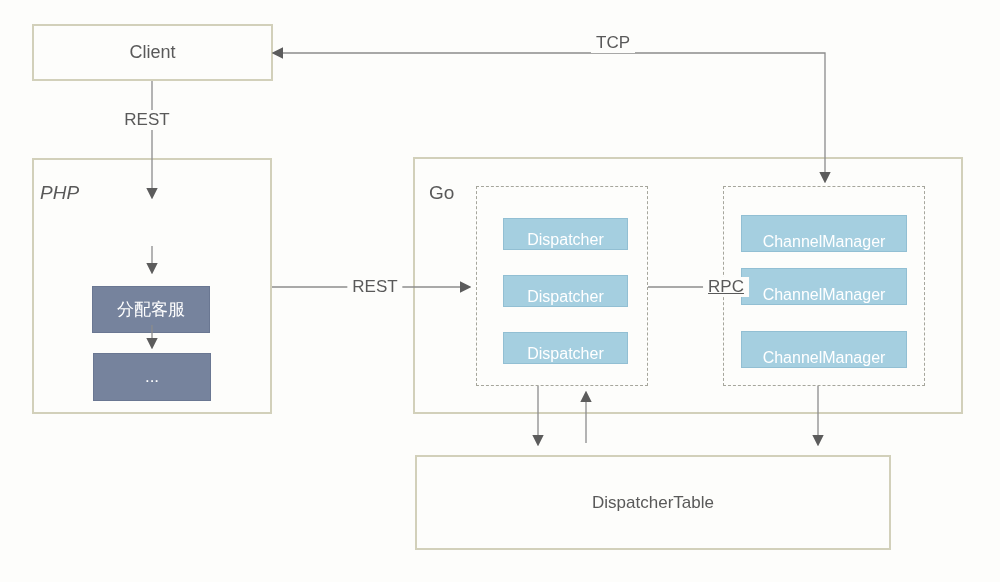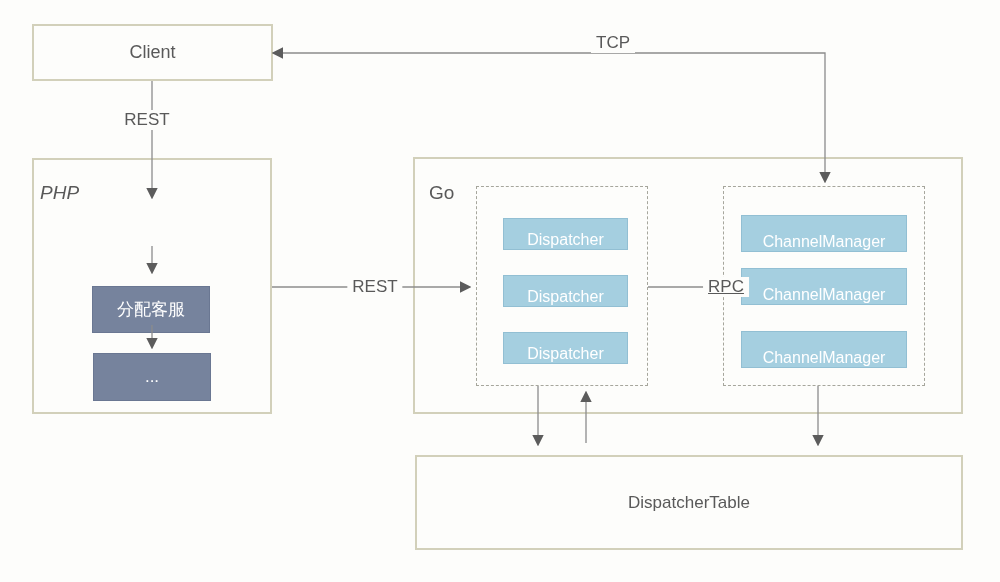--- a/index.html
+++ b/index.html
@@ -124,21 +124,21 @@
   <div class="node-blue" style="left:741px; top:215px; width:166px; height:37px;">
     <span>ChannelManager</span>
   </div>
   <div class="node-blue" style="left:741px; top:268px; width:166px; height:37px;">
     <span>ChannelManager</span>
   </div>
   <div class="node-blue" style="left:741px; top:331px; width:166px; height:37px;">
     <span>ChannelManager</span>
   </div>
 
-  <div class="frame" style="left:415px; top:455px; width:548px; height:95px;">
+  <div class="frame" style="left:415px; top:455px; width:476px; height:95px;">
     <div class="frame-label-center" style="font-size:17px;">DispatcherTable</div>
   </div>
 
   <svg class="connections" viewBox="0 0 1000 582">
     <defs>
       <marker id="arrow" viewBox="0 0 10 10" refX="8" refY="5" markerWidth="9" markerHeight="9" orient="auto-start-reverse">
         <path d="M0,0 L10,5 L0,10 z" fill="#5c5c5c"></path>
       </marker>
     </defs>
 

